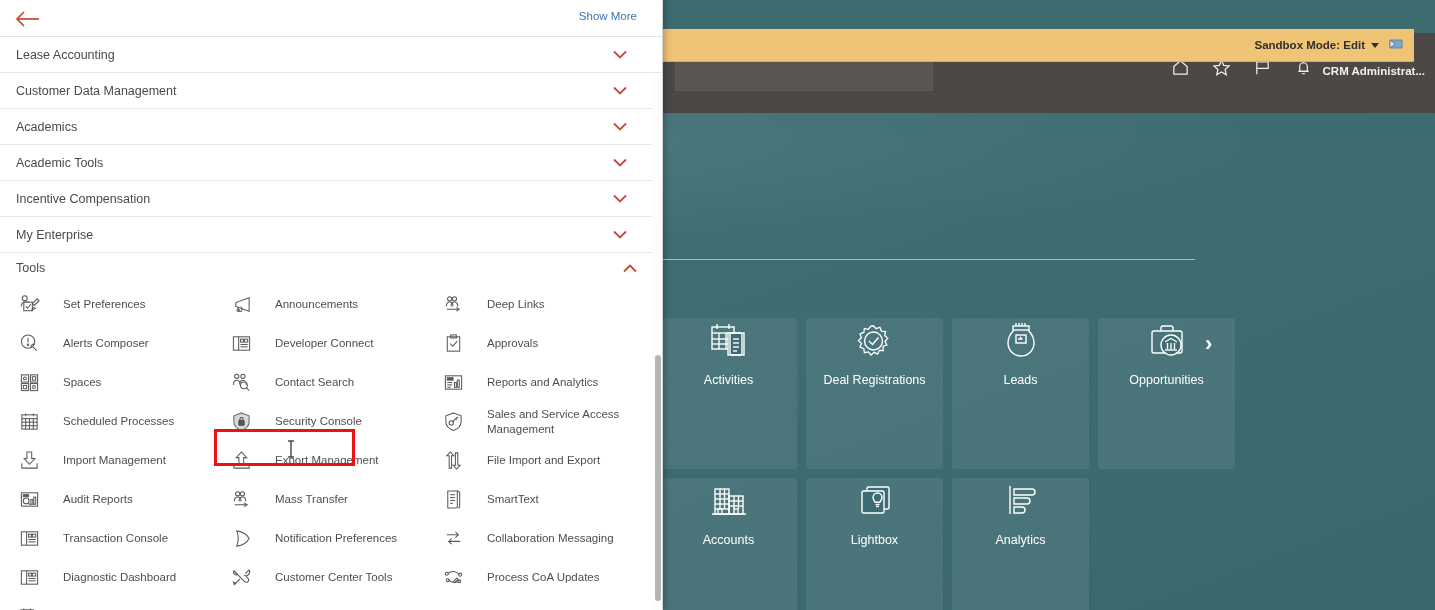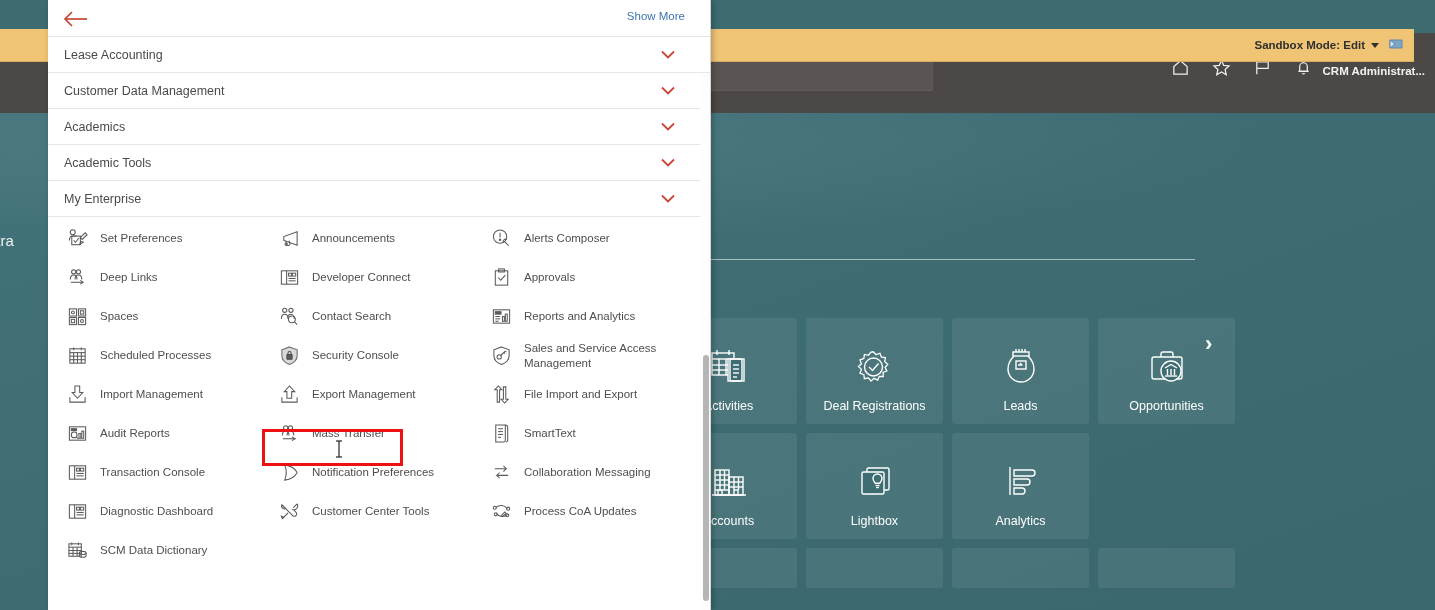--- a/index.html
+++ b/index.html
@@ -85,42 +85,40 @@
   .tabs-next {
     position: absolute; left: 1205px; top: 220px;
     color: #ffffff; font-size: 22px; font-weight: bold; line-height: 1;
   }
 
   .tiles {
     position: absolute; left: 660px; top: 205px; width: 775px;
   }
   .tile-row { display: flex; gap: 9px; margin-bottom: 9px; padding-left: 0px; }
   .tile {
-    width: 137px; height: 106px;
+    width: 137px; height: 151px;
     background: rgba(255,255,255,0.075);
     border-radius: 3px;
     display: flex; flex-direction: column; align-items: center;
-    padding-top: 26px;
     color: #ffffff;
   }
   .tile-icon { height: 46px; display: flex; align-items: center; }
   .tile-icon svg { display: block; }
   .tile-label {
     margin-top: 9px; font-size: 12.5px; text-align: center; line-height: 1.25;
     max-width: 120px;
   }
   .tile-partial { height: 40px; padding-top: 0; }
 
   
   #panel {
     position: absolute; left: 0; top: 0; width: 663px; height: 610px;
     background: #ffffff;
     box-shadow: 2px 0 6px rgba(0,0,0,0.25);
     overflow: hidden;
-    margin-left: 48px;
   }
   .panel-top {
     position: relative; height: 37px; width: 663px;
     border-bottom: 1px solid #e3e3e3;
     display: flex; align-items: center;
   }
   .back-arrow {
     position: absolute; left: 15px; top: 10px; width: 26px; height: 18px;
     cursor: pointer;
   }
@@ -149,21 +147,21 @@
     font-size: 12.5px; color: #4a4a4a;
   }
   .tools-grid {
     position: relative;
     display: grid;
     grid-template-columns: 212px 212px 216px;
     padding-left: 14px;
     padding-top: 2px;
   }
   .tool-cell {
-    display: flex; align-items: center; gap: 11px;
+    display: flex; align-items: center; gap: 22px;
     height: 39px;
     padding-left: 4px;
     font-size: 11.5px; color: #4e4e4e;
     cursor: pointer;
   }
   .tool-ico {
     width: 23px; min-width: 23px; height: 23px;
     display: flex; align-items: center; justify-content: center;
     color: #5a5a5a;
   }
@@ -429,28 +427,44 @@
       </div>
       <div class="accordion-item">
         <span>Academic Tools</span>
         <span class="chev">
           <svg width="14" height="9" viewBox="0 0 14 9" fill="none" stroke="#c74634" stroke-width="1.8">
               <polyline points="1,1.5 7,7.5 13,1.5"></polyline>
             </svg>
         </span>
       </div>
       <div class="accordion-item">
+        <span>Incentive Compensation</span>
+        <span class="chev">
+          <svg width="14" height="9" viewBox="0 0 14 9" fill="none" stroke="#c74634" stroke-width="1.8">
+              <polyline points="1,1.5 7,7.5 13,1.5"></polyline>
+            </svg>
+        </span>
+      </div>
+      <div class="accordion-item">
         <span>My Enterprise</span>
         <span class="chev">
           <svg width="14" height="9" viewBox="0 0 14 9" fill="none" stroke="#c74634" stroke-width="1.8">
               <polyline points="1,1.5 7,7.5 13,1.5"></polyline>
             </svg>
         </span>
       </div>
 
+      <div class="tools-header">
+        <span>Tools</span>
+        <span class="chev">
+          <svg width="14" height="9" viewBox="0 0 14 9" fill="none" stroke="#c74634" stroke-width="1.8">
+              <polyline points="1,7.5 7,1.5 13,7.5"></polyline>
+            </svg>
+        </span>
+      </div>
 
       <div class="tools-grid">
 
         <div class="tool-cell">
           <span class="tool-ico">
             <svg width="21" height="21" viewBox="0 0 22 22" fill="none" stroke="#5a5a5a" stroke-width="1.1">
               <circle cx="6" cy="4.5" r="2.6"></circle>
               <path d="M2.5 13 c0-3 1.6-4.6 3.5-4.6 h4"></path>
               <rect x="5" y="8.5" width="9" height="9"></rect>
               <polyline points="7,13 9,15 12.5,10.5"></polyline>
@@ -466,41 +480,41 @@
               <path d="M19 4 L5 9 v4 l14 5 z"></path>
               <path d="M7 13.2 l1.2 4.3 a1.8 1.8 0 0 0 3.3 -1.1 l-1-3.2"></path>
               <circle cx="7.5" cy="17" r="1.2"></circle>
             </svg>
           </span>
           <span class="tool-lbl">Announcements</span>
         </div>
         <div class="tool-cell">
           <span class="tool-ico">
             <svg width="21" height="21" viewBox="0 0 22 22" fill="none" stroke="#5a5a5a" stroke-width="1.1">
-              <circle cx="9.5" cy="9" r="7"></circle>
-              <line x1="9.5" y1="5" x2="9.5" y2="10"></line>
-              <circle cx="9.5" cy="12.3" r="0.7" fill="#5a5a5a"></circle>
-              <path d="M14 14 l4.5 4.5 M13 15.5 a2.6 2.6 0 0 1 3.5-3.5"></path>
-            </svg>
-          </span>
-          <span class="tool-lbl">Alerts Composer</span>
-        </div>
-
-        <div class="tool-cell">
-          <span class="tool-ico">
-            <svg width="21" height="21" viewBox="0 0 22 22" fill="none" stroke="#5a5a5a" stroke-width="1.1">
               <circle cx="7" cy="5" r="2.2"></circle>
                 <circle cx="12" cy="5" r="2.2"></circle>
               <path d="M3.5 13 c0-3 1.8-4.7 3.5-4.7 s3.5 1.7 3.5 4.7"></path>
               <path d="M8.5 13 c0-3 1.8-4.7 3.5-4.7 s3.5 1.7 3.5 4.7"></path>
               <path d="M4 16 h12"></path>
                 <polyline points="14,14 17,16 14,18"></polyline>
             </svg>
           </span>
           <span class="tool-lbl">Deep Links</span>
+        </div>
+
+        <div class="tool-cell">
+          <span class="tool-ico">
+            <svg width="21" height="21" viewBox="0 0 22 22" fill="none" stroke="#5a5a5a" stroke-width="1.1">
+              <circle cx="9.5" cy="9" r="7"></circle>
+              <line x1="9.5" y1="5" x2="9.5" y2="10"></line>
+              <circle cx="9.5" cy="12.3" r="0.7" fill="#5a5a5a"></circle>
+              <path d="M14 14 l4.5 4.5 M13 15.5 a2.6 2.6 0 0 1 3.5-3.5"></path>
+            </svg>
+          </span>
+          <span class="tool-lbl">Alerts Composer</span>
         </div>
         <div class="tool-cell">
           <span class="tool-ico">
             <svg width="21" height="21" viewBox="0 0 22 22" fill="none" stroke="#5a5a5a" stroke-width="1.1">
               <rect x="2.5" y="4" width="17" height="14"></rect>
               <line x1="8" y1="4" x2="8" y2="18"></line>
               <rect x="10" y="6.5" width="3" height="3"></rect>
                 <rect x="14" y="6.5" width="3.5" height="3"></rect>
               <line x1="10" y1="12" x2="17.5" y2="12"></line>
                 <line x1="10" y1="14.5" x2="17.5" y2="14.5"></line>

